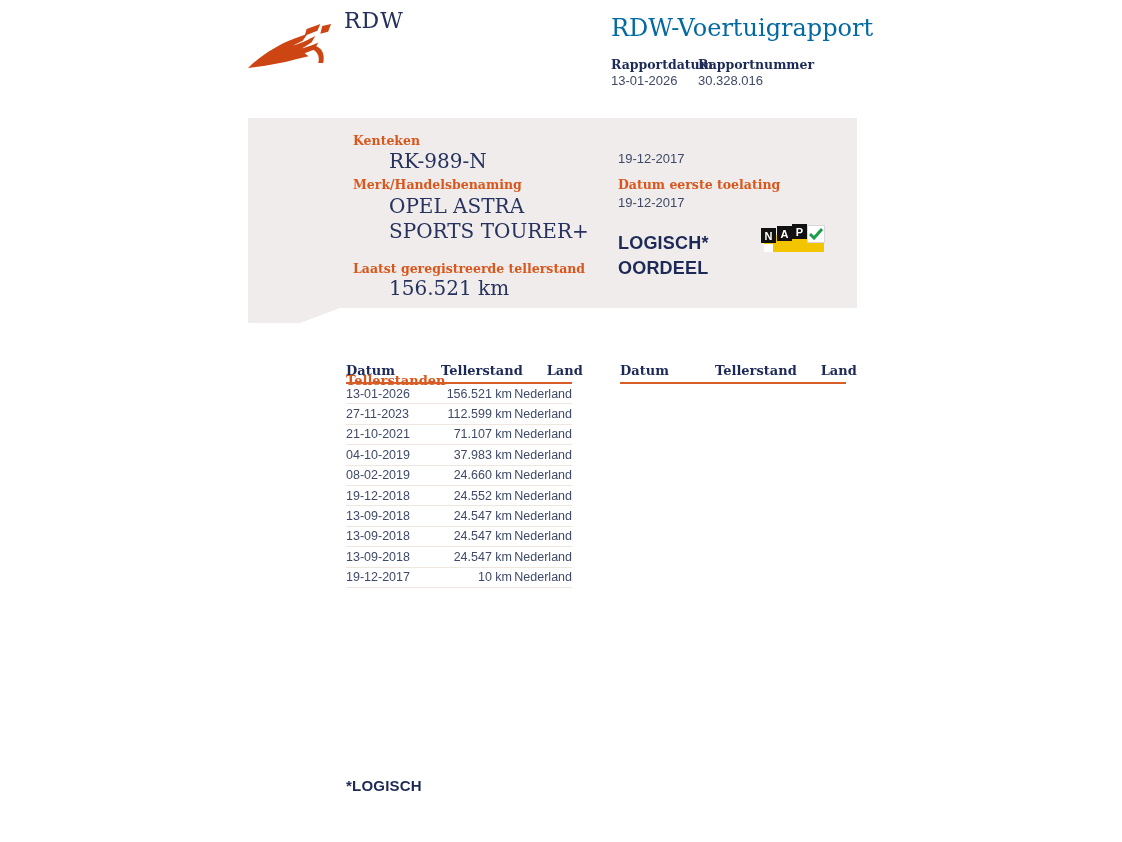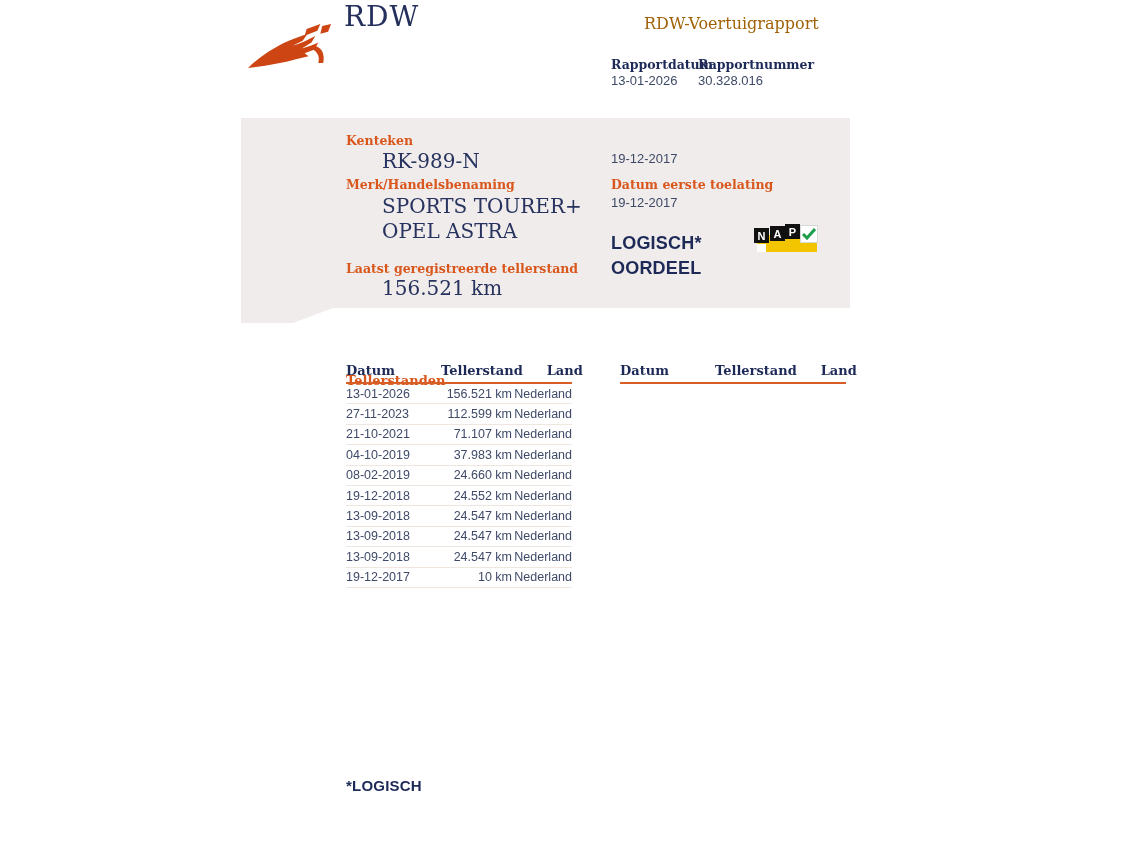--- a/index.html
+++ b/index.html
@@ -1,31 +1,31 @@
 <!DOCTYPE html>
 <html><head>
 <meta charset="utf-8">
 <style>
   html,body{margin:0;padding:0;background:#ffffff;}
   .page{position:relative;width:1122px;height:842px;background:#ffffff;overflow:hidden;
         font-family:"Liberation Sans",sans-serif;}
 
   
   .logo{position:absolute;left:247px;top:23px;width:86px;height:47px;}
-  .brand{position:absolute;left:344px;top:0;font-family:"DejaVu Serif",serif;
-         font-size:28px;letter-spacing:1px;color:#25305C;}
+  .brand{position:absolute;left:344px;top:8px;font-family:"DejaVu Serif",serif;
+         font-size:22px;letter-spacing:1px;color:#25305C;}
   .report-title{position:absolute;left:611px;top:14px;font-family:"DejaVu Serif",serif;
-         font-size:16px;color:#a16207;margin-left:33px;}
+         font-size:24px;color:#0369a1;}
   .meta-label{position:absolute;top:57px;font-family:"DejaVu Serif",serif;font-weight:bold;
          font-size:12.5px;color:#1D2957;}
   .meta-value{position:absolute;top:73px;font-size:13px;color:#3E4966;}
   .m1{left:611px;} .m2{left:698px;}
 
   
-  .panel{position:absolute;left:241px;top:118px;width:639px;height:205px;background:#EFECEB;
+  .panel{position:absolute;left:248px;top:118px;width:639px;height:205px;background:#EFECEB;
          clip-path:polygon(0 0,609px 0,609px 190px,92px 190px,52px 205px,0 205px);}
   .field-label{font-family:"DejaVu Serif",serif;font-weight:bold;font-size:12.5px;color:#D9571C;}
   .field-value-serif{font-family:"DejaVu Serif",serif;font-size:20px;color:#27325E;line-height:25px;margin-left:36px;}
   .field-value-sans{font-size:13px;color:#3E4966;}
 
   .p-kenteken-label{position:absolute;left:105px;top:15px;}
   .p-kenteken{position:absolute;left:105px;top:31px;}
   .p-merk-label{position:absolute;left:105px;top:59px;}
   .p-merk{position:absolute;left:105px;top:76px;}
   .p-teller-label{position:absolute;left:105px;top:143px;}
@@ -88,22 +88,22 @@
   <div class="meta-label m2">Rapportnummer</div>
   <div class="meta-value m1">13-01-2026</div>
   <div class="meta-value m2">30.328.016</div>
 
   <div class="panel">
     <div class="field-label p-kenteken-label">Kenteken</div>
     <div class="field-value-serif p-kenteken">RK-989-N</div>
 
     <div class="field-label p-merk-label">Merk/Handelsbenaming</div>
     <div class="field-value-serif p-merk">
+      <div>OPEL ASTRA</div>
       <div>SPORTS TOURER+</div>
-      <div>OPEL ASTRA</div>
     </div>
 
     <div class="field-label p-teller-label">Laatst geregistreerde tellerstand</div>
     <div class="field-value-serif p-teller">156.521 km</div>
 
     <div class="field-value-sans p-afgifte">19-12-2017</div>
 
     <div class="field-label p-toelating-label">Datum eerste toelating</div>
     <div class="field-value-sans p-toelating">19-12-2017</div>
 

